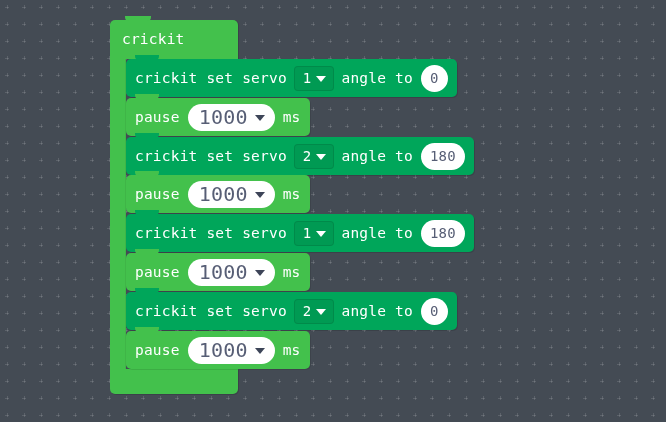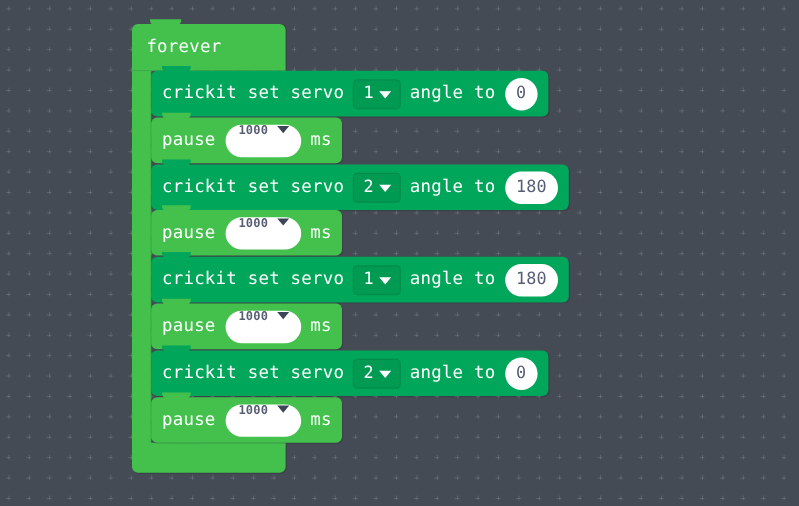--- a/index.html
+++ b/index.html
@@ -188,50 +188,49 @@
     margin-left: 8px;
     box-sizing: border-box;
     color: #575e75;
     font-size: 14px;
     cursor: text;
   }
 
   
   .field-numdd {
     display: inline-flex;
-    align-items: flex-start;
+    align-items: center;
     gap: 7px;
     background: #ffffff;
     border-radius: 14px;
     height: 27px;
     padding: 0 10px 0 11px;
     margin: 0 8px;
     box-sizing: border-box;
     color: #575e75;
-    font-size: 10px;
+    font-size: 20px;
     cursor: pointer;
-    font-weight: bold;
   }
   .field-numdd .caret-dark {
     width: 0; height: 0;
     border-left: 5px solid transparent;
     border-right: 5px solid transparent;
     border-top: 6px solid #3d4558;
     margin-top: 1px;
   }
 </style>
 </head>
 <body>
 
 <div id="workspace">
 
   <div class="forever-block">
     <div class="forever-head">
       <div class="top-notch"></div>
-      <span class="forever-label">forever</span>
+      <span class="forever-label">crickit</span>
     </div>
     <div class="forever-spine" id="forever-spine" style="height: 318px;"></div>
     <div class="forever-foot" id="forever-foot" style="top: 349px;">
       <div class="foot-notch"></div>
     </div>
   </div>
 
   <div id="stmt-layer">
       <div class="blk crickit" style="left: 126px; top: 59px;">
         <div class="notch"></div>

